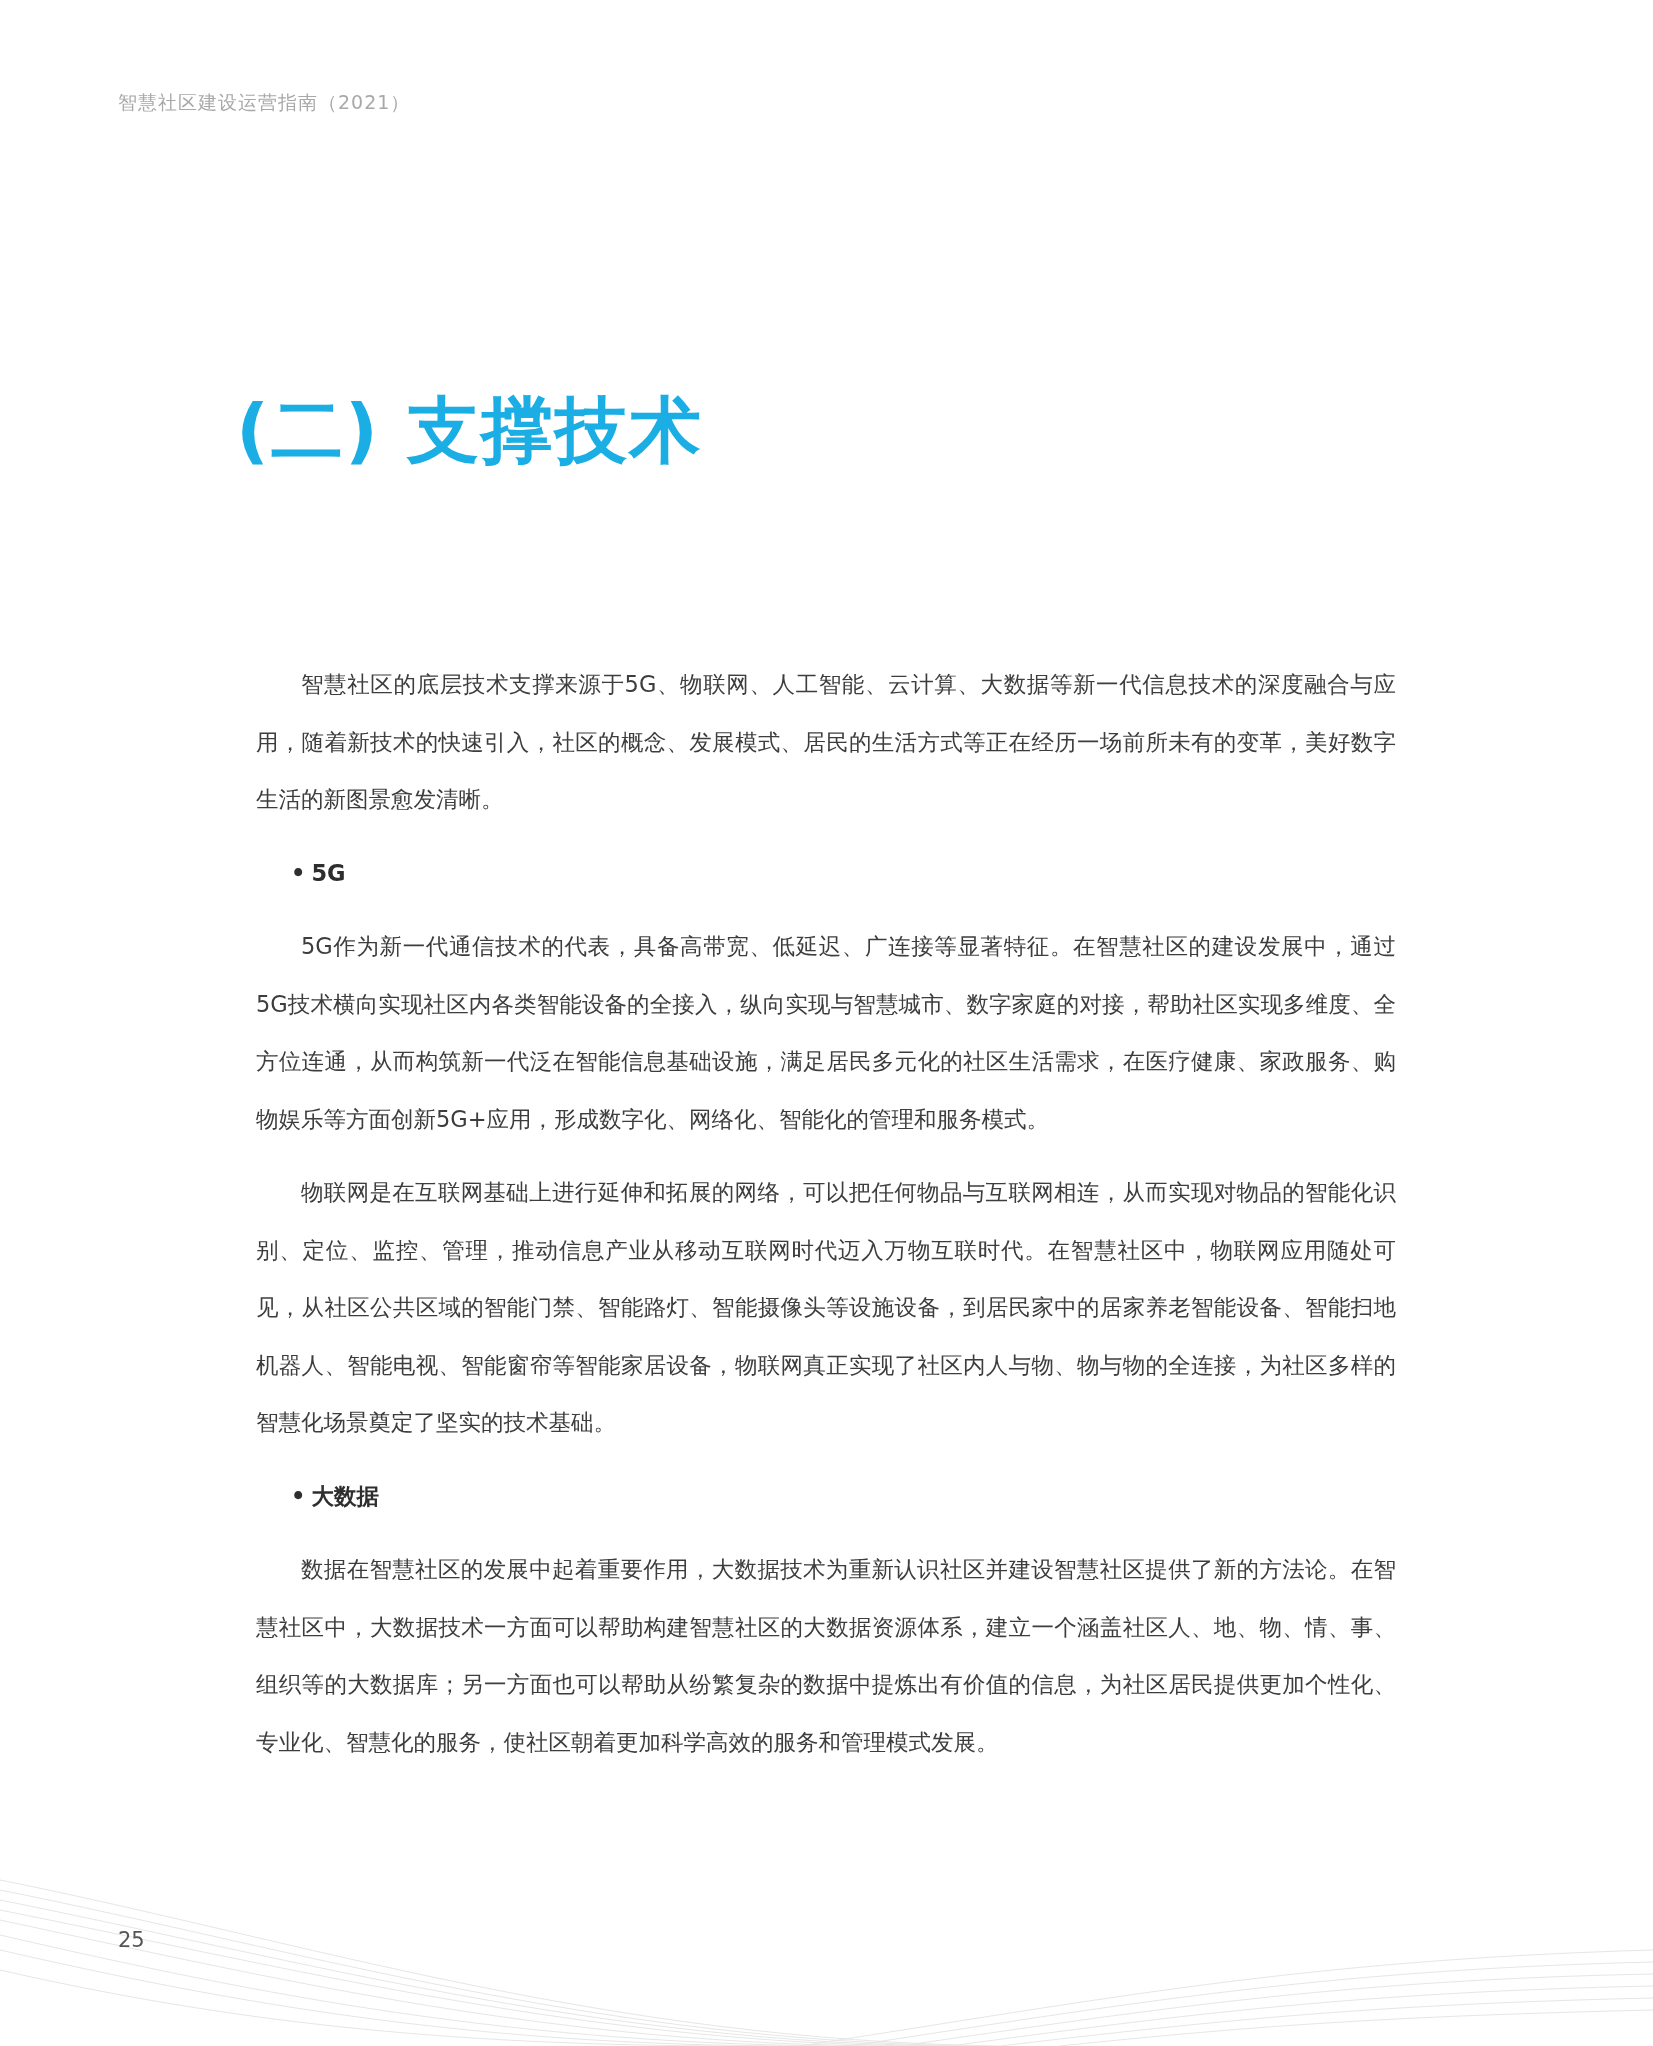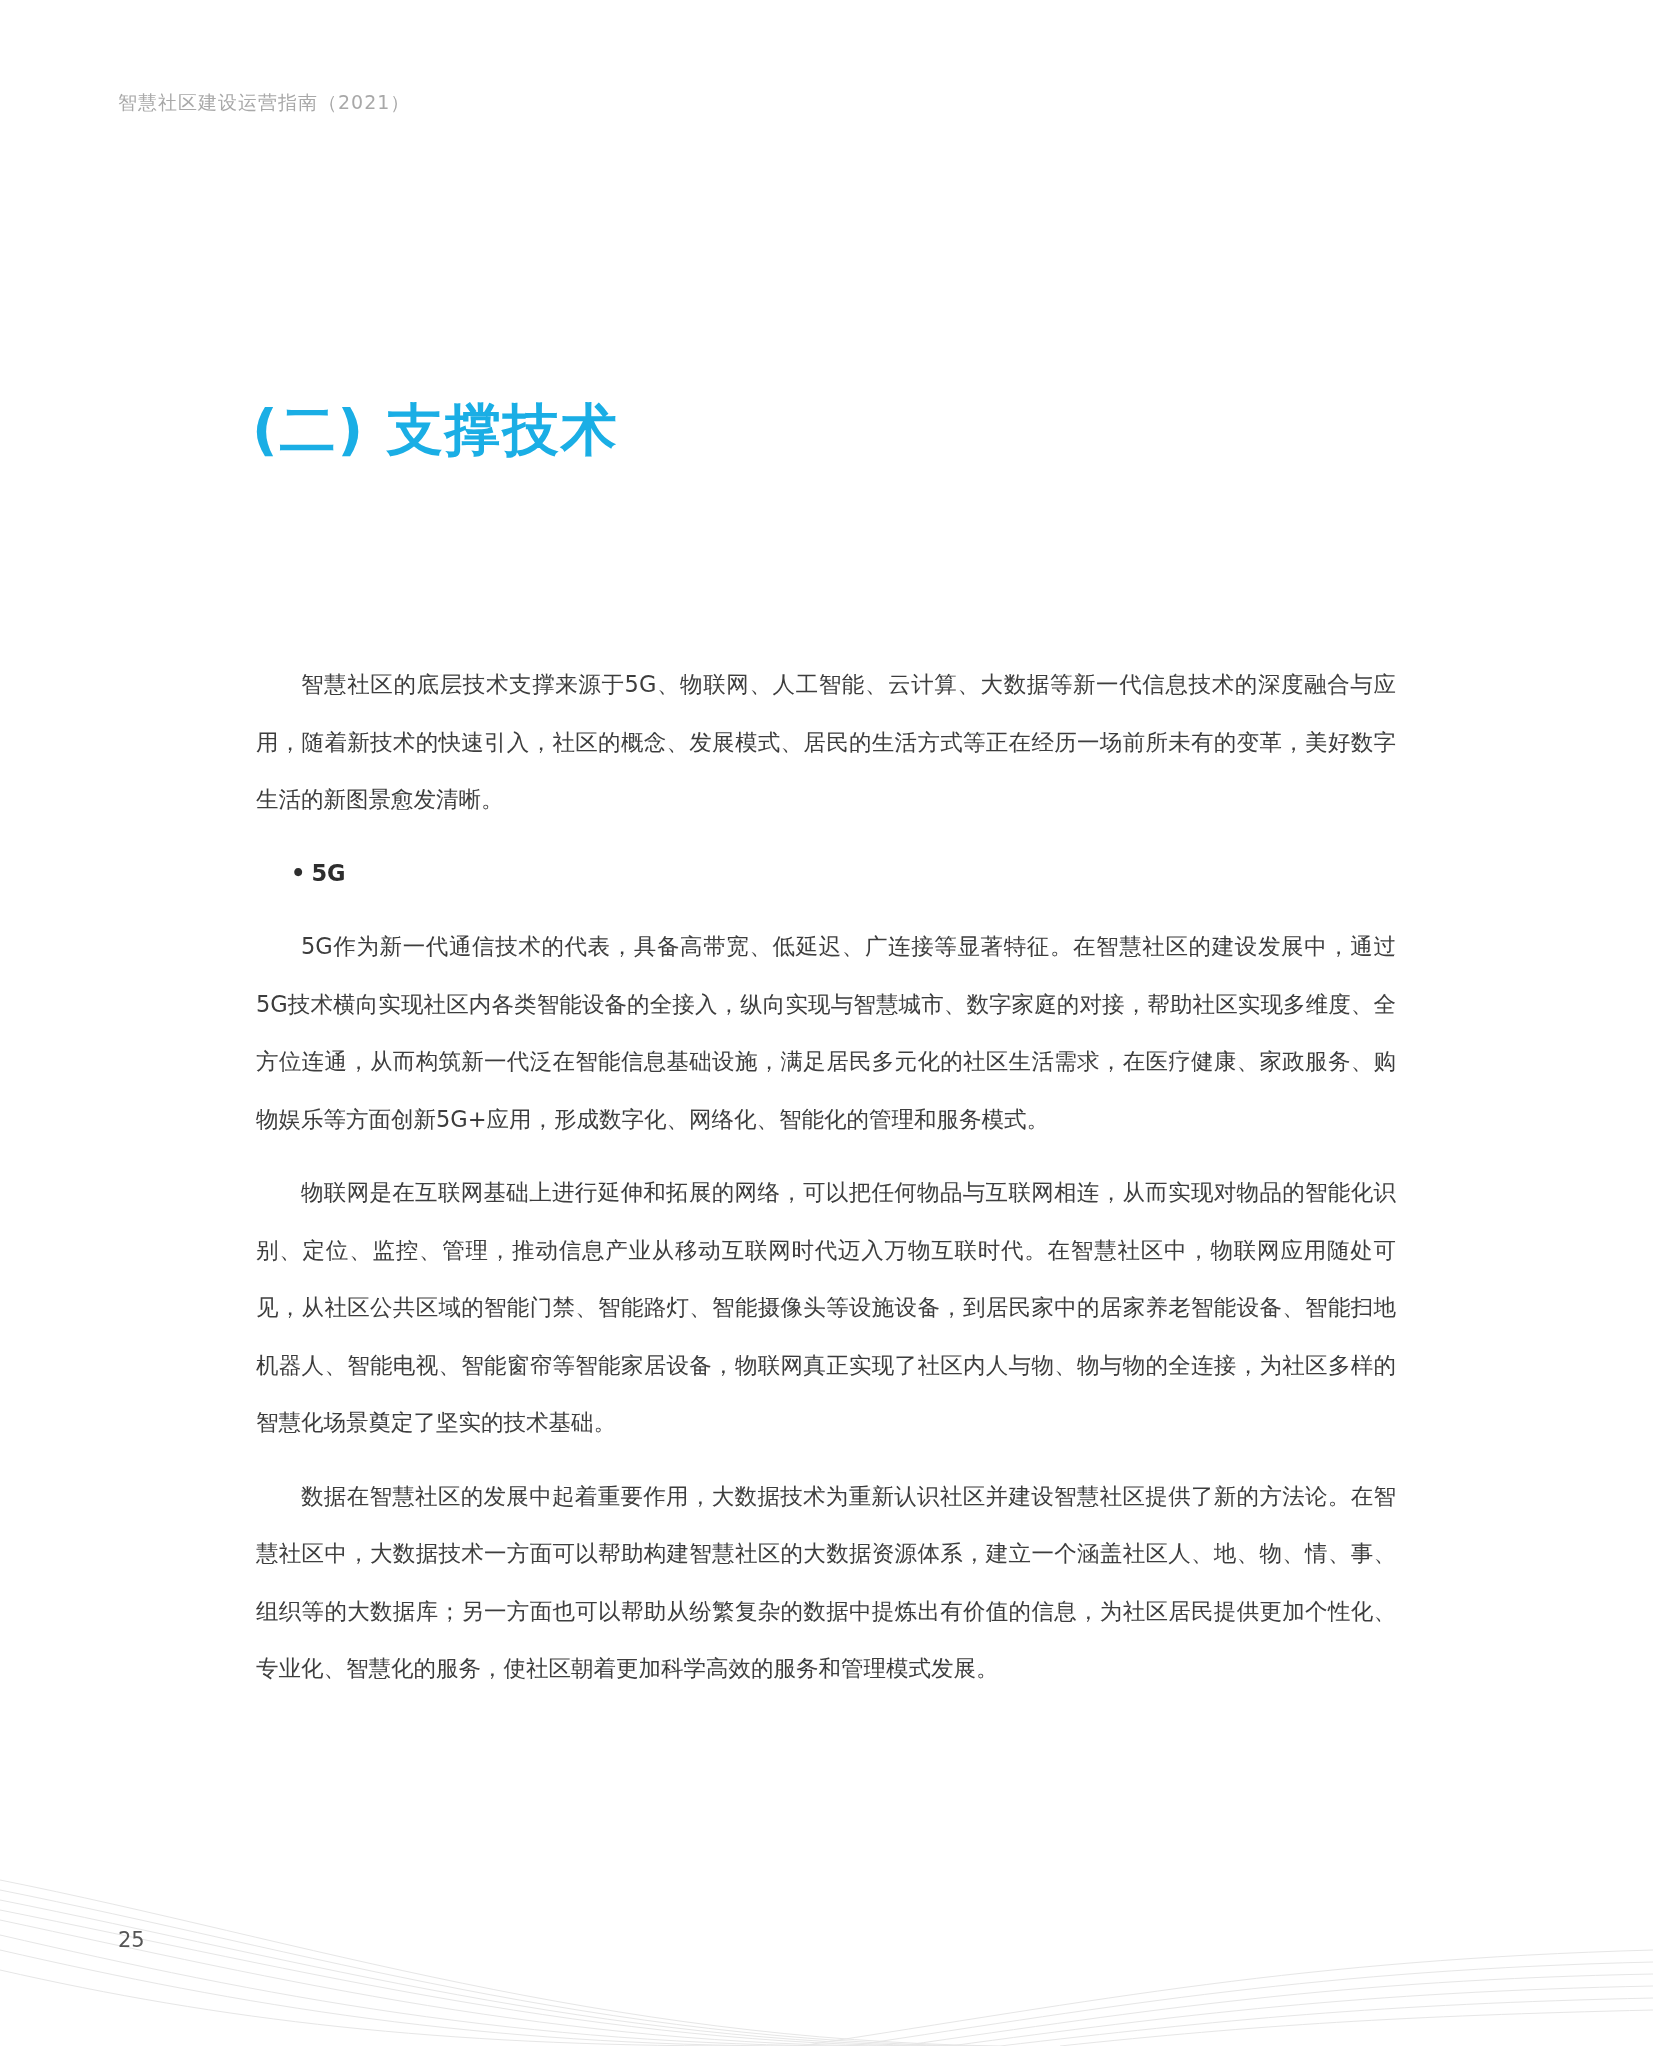--- a/index.html
+++ b/index.html
@@ -7,22 +7,22 @@
     width:1653px; height:2046px; position:relative; overflow:hidden;
     background:#ffffff;
     font-family:"DejaVu Sans", "Liberation Sans", sans-serif;
     color:#3a3a3a;
   }
   .running-header {
     position:absolute; left:118px; top:90px;
     font-size:19px; color:#a8a8a8; letter-spacing:1px;
   }
   .section-title {
-    position:absolute; left:252px; top:380px;
-    font-size:56px; font-weight:bold; color:#1aaee5;
+    position:absolute; left:236px; top:380px;
+    font-size:72px; font-weight:bold; color:#1aaee5;
     letter-spacing:2px; line-height:100px;
   }
   .body-text {
     position:absolute; left:240px; top:640px; width:1172px;
     font-size:22.5px; line-height:57.5px; color:#3d3d3d;
     text-align:justify;
   }
   .body-text p { margin:16px; text-indent:2em; }
   .body-text .bullet {
     margin:0; font-weight:bold; padding-left:51px; color:#2e2e2e;
@@ -42,20 +42,21 @@
 <div class="section-title">(二) 支撑技术</div>
 
 <div class="body-text">
   <p>智慧社区的底层技术支撑来源于5G、物联网、人工智能、云计算、大数据等新一代信息技术的深度融合与应用，随着新技术的快速引入，社区的概念、发展模式、居民的生活方式等正在经历一场前所未有的变革，美好数字生活的新图景愈发清晰。</p>
 
   <div class="bullet"><span class="dot">•</span><span>5G</span></div>
   <p>5G作为新一代通信技术的代表，具备高带宽、低延迟、广连接等显著特征。在智慧社区的建设发展中，通过5G技术横向实现社区内各类智能设备的全接入，纵向实现与智慧城市、数字家庭的对接，帮助社区实现多维度、全方位连通，从而构筑新一代泛在智能信息基础设施，满足居民多元化的社区生活需求，在医疗健康、家政服务、购物娱乐等方面创新5G+应用，形成数字化、网络化、智能化的管理和服务模式。</p>
 
   <p>物联网是在互联网基础上进行延伸和拓展的网络，可以把任何物品与互联网相连，从而实现对物品的智能化识别、定位、监控、管理，推动信息产业从移动互联网时代迈入万物互联时代。在智慧社区中，物联网应用随处可见，从社区公共区域的智能门禁、智能路灯、智能摄像头等设施设备，到居民家中的居家养老智能设备、智能扫地机器人、智能电视、智能窗帘等智能家居设备，物联网真正实现了社区内人与物、物与物的全连接，为社区多样的智慧化场景奠定了坚实的技术基础。</p>
 
+  <div class="bullet"><span class="dot">•</span><span>大数据</span></div>
   <p>数据在智慧社区的发展中起着重要作用，大数据技术为重新认识社区并建设智慧社区提供了新的方法论。在智慧社区中，大数据技术一方面可以帮助构建智慧社区的大数据资源体系，建立一个涵盖社区人、地、物、情、事、组织等的大数据库；另一方面也可以帮助从纷繁复杂的数据中提炼出有价值的信息，为社区居民提供更加个性化、专业化、智慧化的服务，使社区朝着更加科学高效的服务和管理模式发展。</p>
 </div>
 
 <svg class="waves" viewBox="0 0 1653 226" preserveAspectRatio="none">
   <g fill="none" stroke="#e6e6e6" stroke-width="1">
     <path d="M0 60 C 300 120, 600 220, 1000 226"></path>
     <path d="M0 70 C 300 130, 600 222, 980 226"></path>
     <path d="M0 80 C 300 140, 600 224, 960 226"></path>
     <path d="M0 90 C 300 150, 600 226, 940 226"></path>
     <path d="M0 100 C 280 160, 560 226, 900 226"></path>

